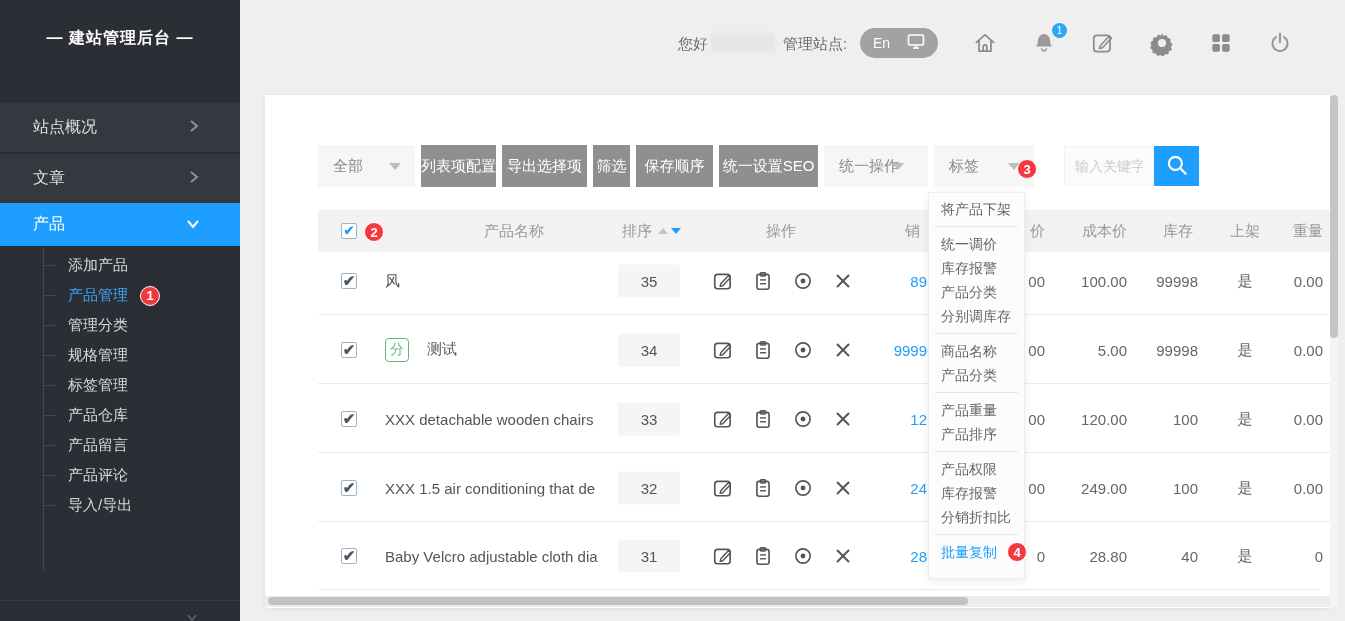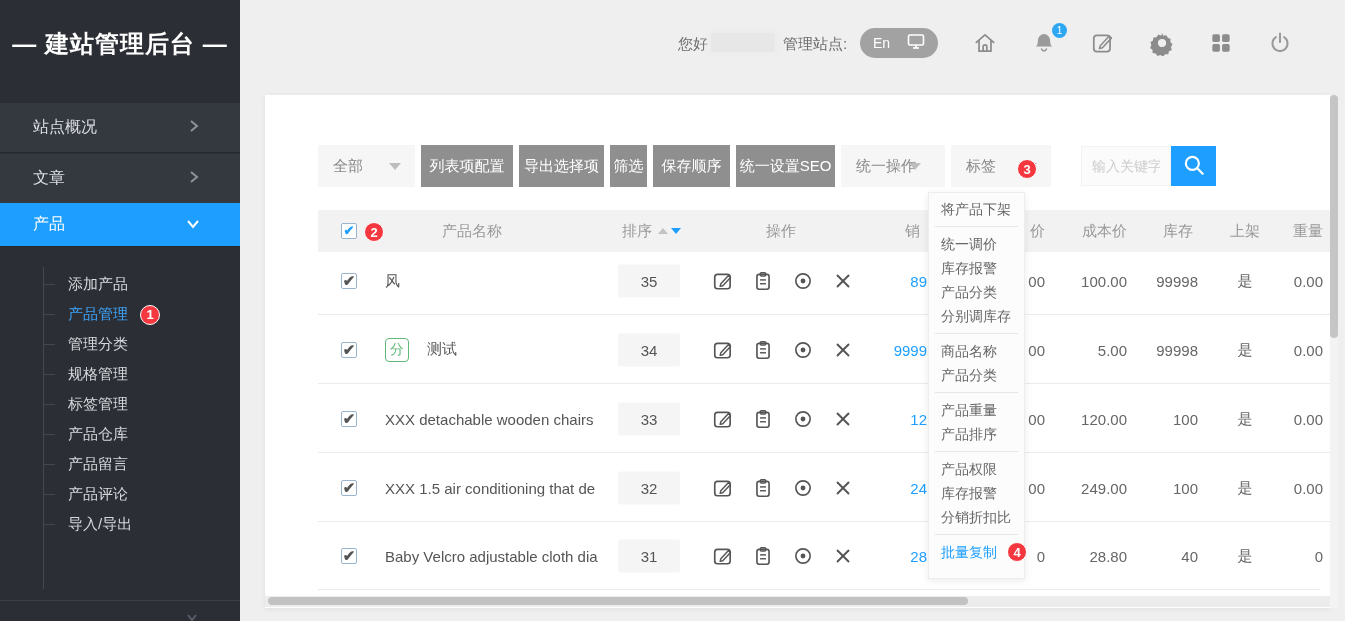--- a/index.html
+++ b/index.html
@@ -3,25 +3,25 @@
 <meta charset="utf-8">
 <style>
   * { margin:0; padding:0; box-sizing:border-box; }
   html,body { width:1345px; height:621px; }
   body { font-family:"Liberation Sans", sans-serif; background:#efeff0; overflow:hidden; }
   #app { position:relative; width:1345px; height:621px; background:#efeff0; }
   .abs { position:absolute; }
 
   
   .sidebar { position:absolute; left:0; top:0; width:240px; height:621px; background:#2b2e34; z-index:20; }
-  .sb-title { position:absolute; left:0; top:28px; width:240px; text-align:center; color:#ffffff; font-size:24px; font-weight:bold; letter-spacing:1px; }
+  .sb-title { position:absolute; left:0; top:28px; width:240px; text-align:center; color:#ffffff; font-size:16px; font-weight:bold; letter-spacing:1px; }
   .sb-group { position:absolute; left:0; width:240px; height:50px; background:#34383f; border-bottom:1px solid #26292e; color:#dcdfe3; font-size:16px; display:flex; align-items:center; padding-left:33px; cursor:pointer; }
   .sb-group .chev { position:absolute; right:40px; }
   .sb-group.active { background:#1e9fff; color:#ffffff; height:44px; }
-  .sb-sub { position:absolute; left:0; top:259px; width:192px; }
+  .sb-sub { position:absolute; left:0; top:240px; width:192px; }
   .sb-sub .tree { position:absolute; left:43px; top:8px; width:1px; height:322px; background:#43474e; }
   .sb-sub-item { position:relative; height:30px; line-height:30px; padding-left:68px; color:#d6d9dd; font-size:15px; cursor:pointer; white-space:nowrap; }
   .sb-sub-item::before { content:""; position:absolute; left:43px; top:15px; width:12px; height:1px; background:#43474e; }
   .sb-sub-item.active { color:#3ea2f7; }
   .sb-bottom { position:absolute; left:0; top:600px; width:240px; height:21px; border-top:1px solid #3a3e45; background:#2f323а; }
 
   
   .badge-red { display:inline-flex; align-items:center; justify-content:center; width:20px; height:20px; border-radius:50%; background:#f5383f; color:#fff; font-size:13px; font-weight:bold; border:1px solid #ffffff; z-index:90; }
   .badge-abs { position:absolute; z-index:90; }
 
@@ -192,21 +192,21 @@
     </span>
   </div>
 
   <div class="card"></div>
 
   <div class="toolbar">
     <div class="tb-sel" style="width:97px;">
       <span>全部</span>
         <span class="caret"></span>
     </div>
-    <button class="tb-btn" style="width:92px;">列表项配置</button>
+    <button class="tb-btn" style="width:75px;">列表项配置</button>
     <button class="tb-btn" style="width:85px;">导出选择项</button>
     <button class="tb-btn" style="width:37px;">筛选</button>
     <button class="tb-btn" style="width:77px;">保存顺序</button>
     <button class="tb-btn" style="width:99px;">统一设置SEO</button>
     <div class="tb-sel" style="width:104px;">
       <span>统一操作</span>
         <span class="caret" style="right:24px;"></span>
     </div>
     <div class="tb-sel" style="width:100px;">
       <span>标签</span>
@@ -219,21 +219,21 @@
             <circle cx="10.5" cy="10.5" r="6" fill="none" stroke="#ffffff" stroke-width="2"></circle>
             <line x1="15" y1="15" x2="20" y2="20" stroke="#ffffff" stroke-width="2" stroke-linecap="round"></line>
           </svg>
       </span>
     </button>
   </div>
   <span class="badge-red badge-abs" style="left:1017px; top:159px;">3</span>
 
   <div class="thead">
     <div class="checkbox abs" style="left:23px; top:13px;">✔</div>
-    <div class="th" style="left:124px; width:114px; text-align:left;">产品名称</div>
+    <div class="th" style="left:112px; width:114px; text-align:right;">产品名称</div>
     <div class="th" style="left:304px; display:flex; align-items:center;">
       <span>排序</span>
       <span class="sort-arrows">
         <span class="arr-up"></span>
         <span class="arr-dn"></span>
       </span>
     </div>
     <div class="th" style="left:432px; width:62px; text-align:center;">操作</div>
     <div class="th" style="left:587px;">销</div>
     <div class="th" style="left:686px; width:41px; text-align:right;">价</div>

